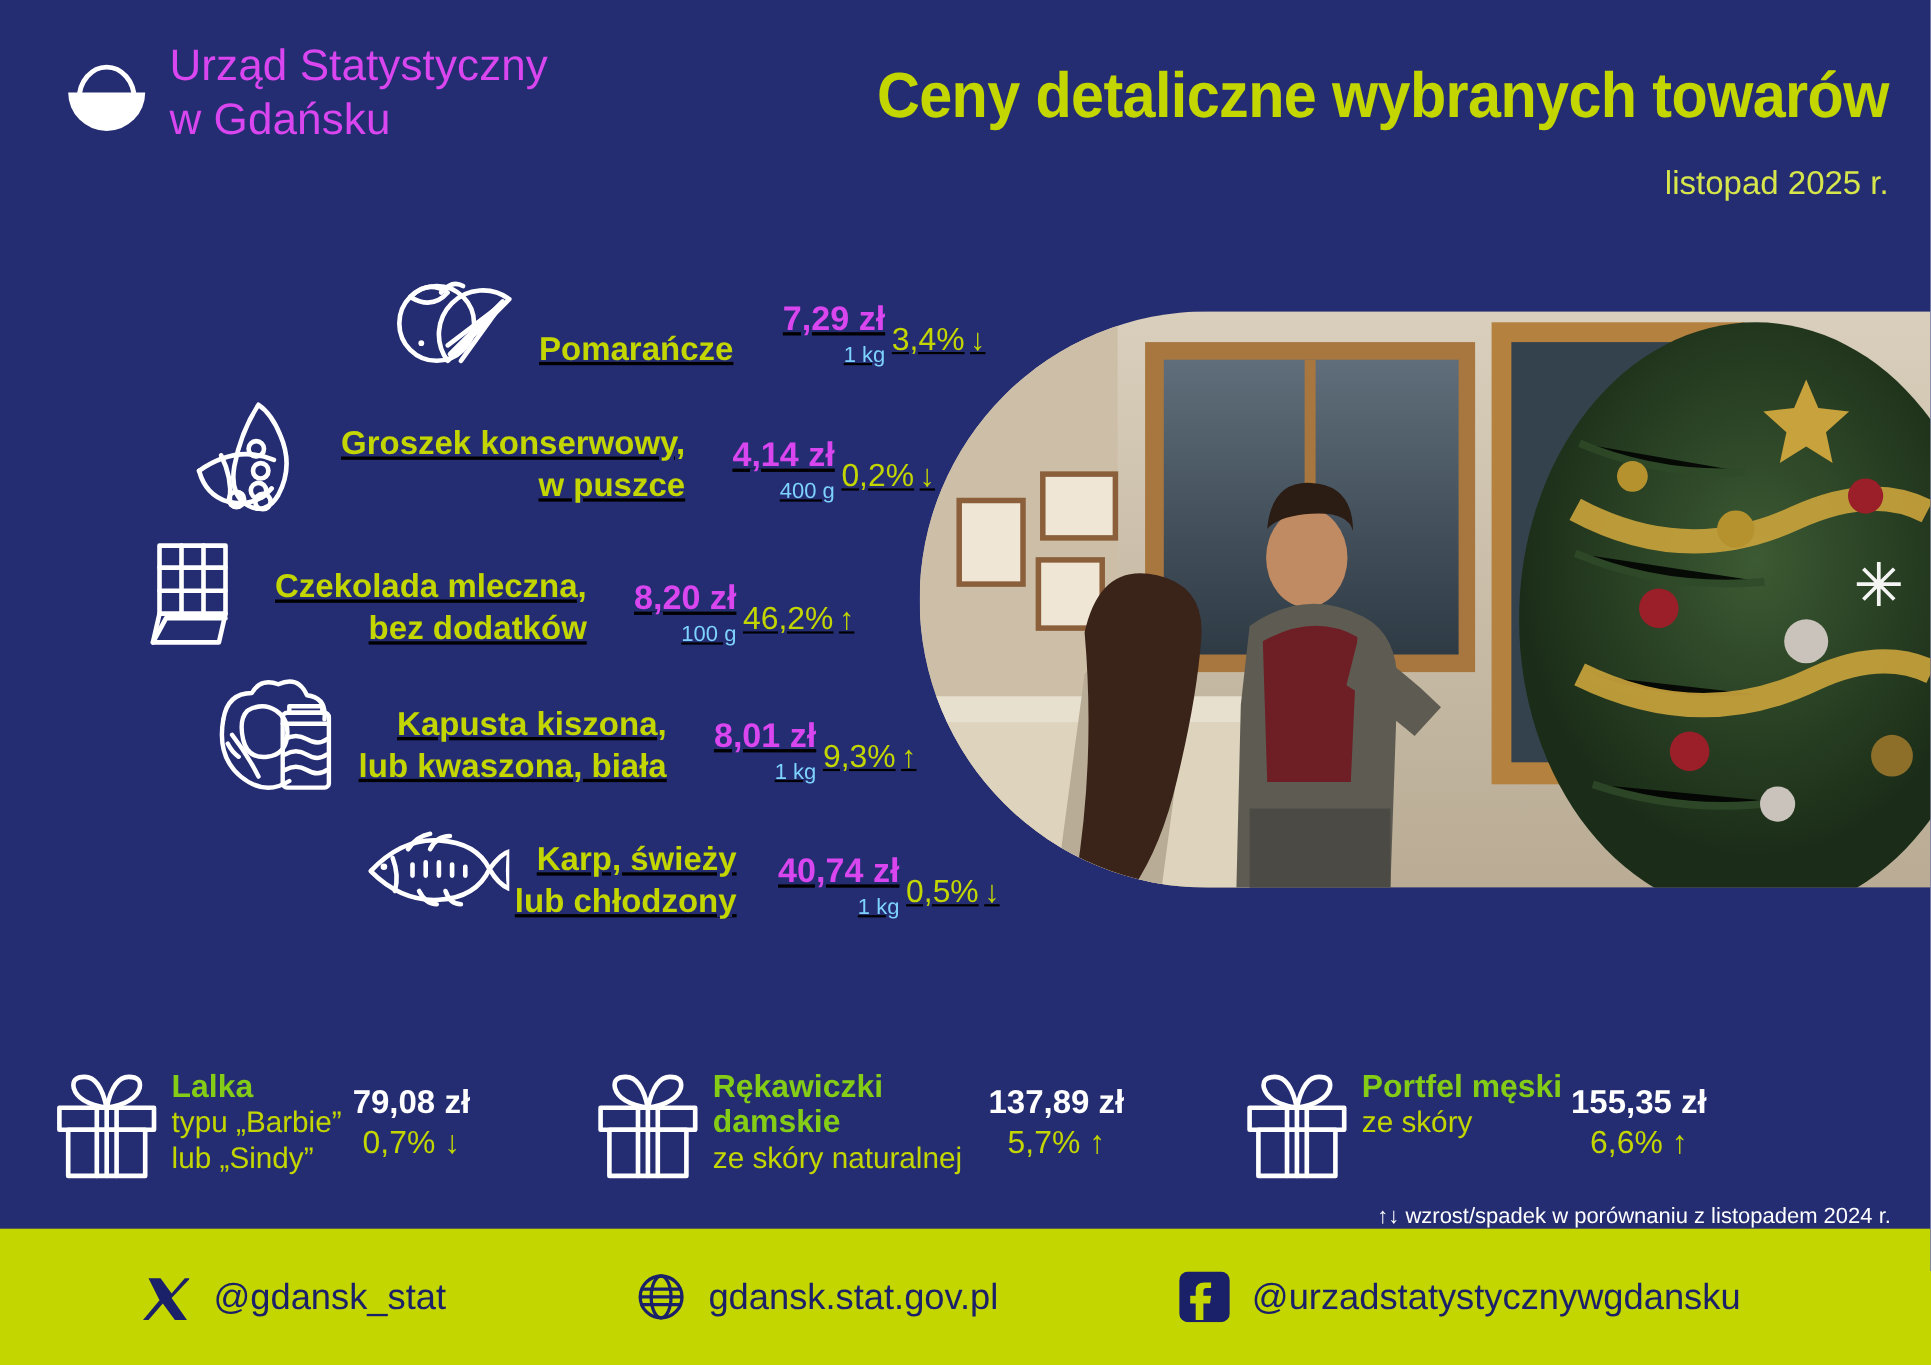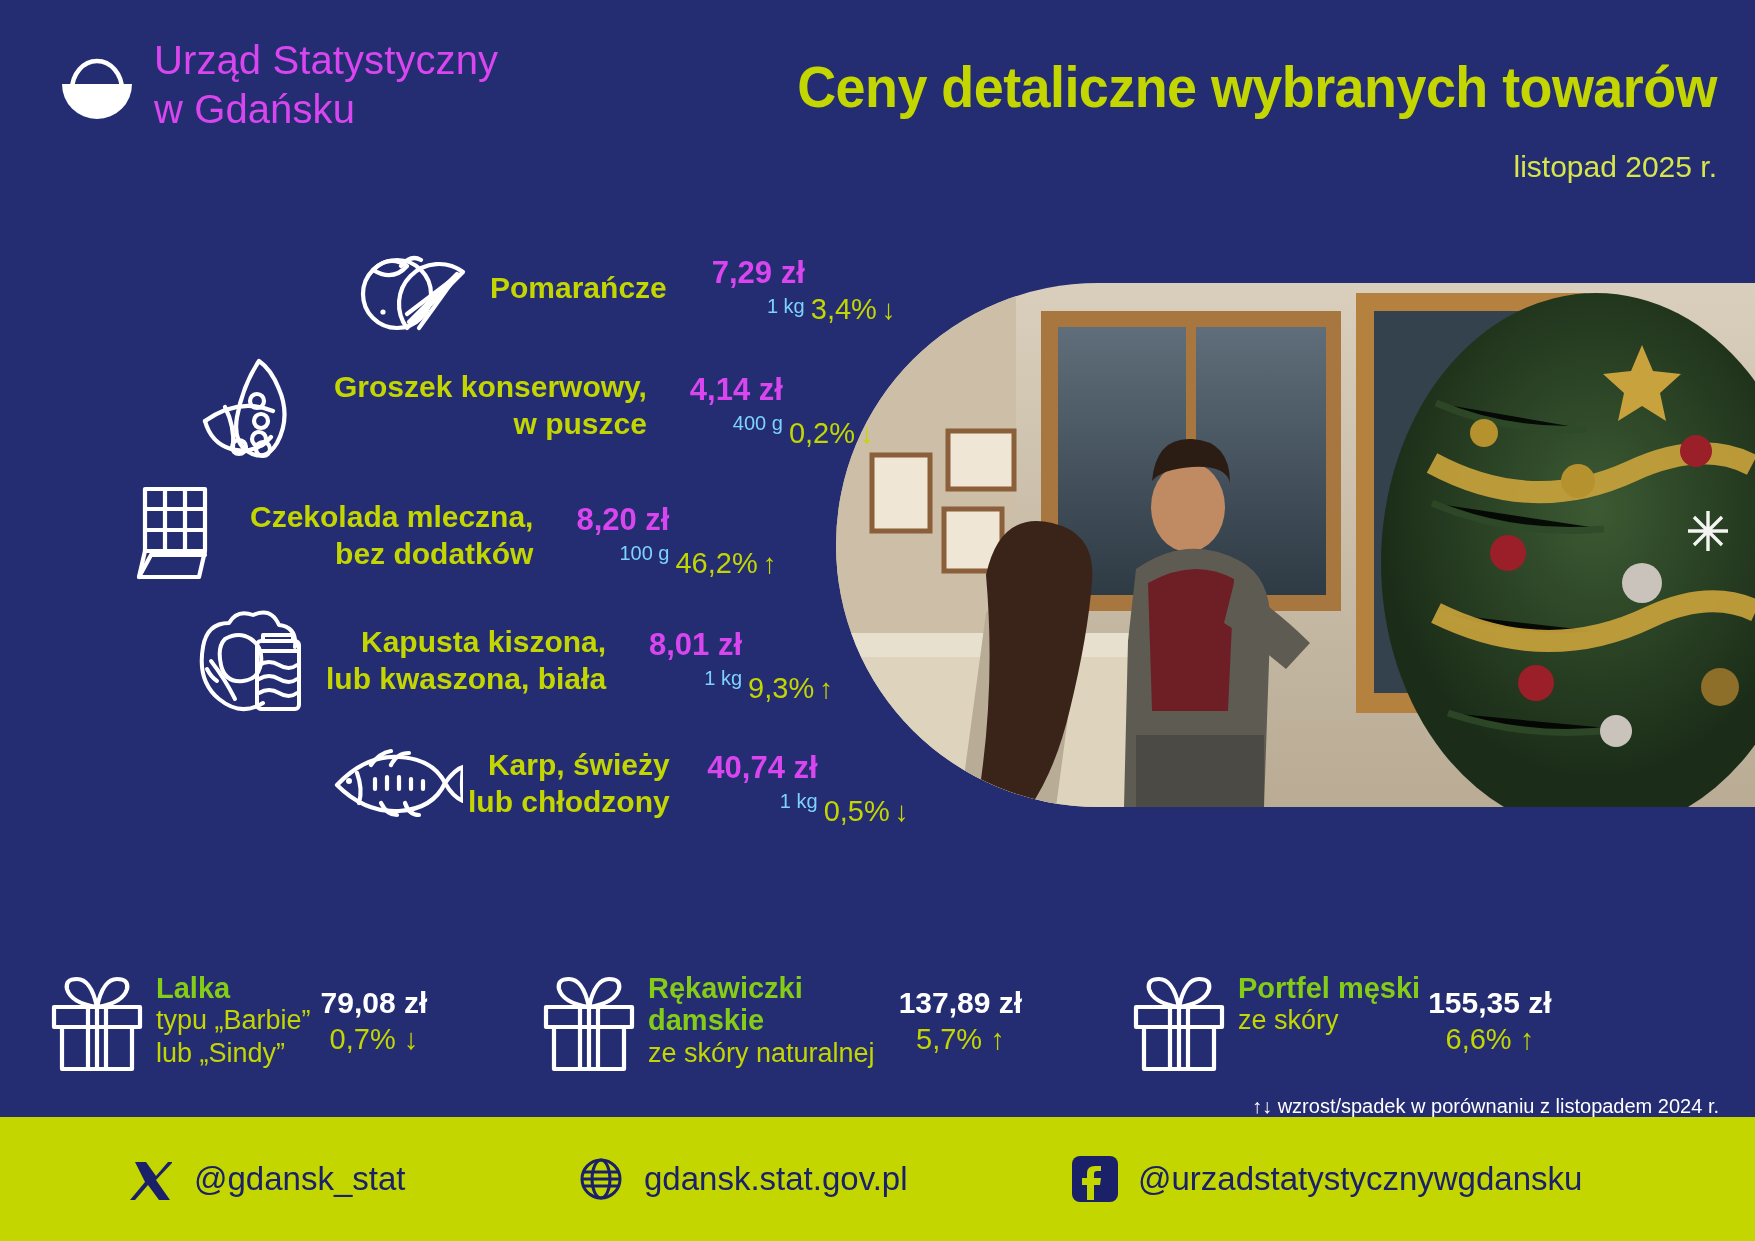--- a/index.html
+++ b/index.html
@@ -58,22 +58,23 @@
     width: 920px; height: 524px;
     border-radius: 262px 0 0 262px;
     overflow: hidden;
   }
   #photo-wrap svg { display: block; width: 100%; height: 100%; }
 
   
   .prow {
     position: absolute;
     display: flex;
-    align-items: center;
+    align-items: flex-end;
     height: 96px;
+    text-decoration: underline;
   }
   .prow .icon-cell {
     width: 150px; height: 96px;
     display: flex; align-items: center; justify-content: center;
     flex: 0 0 150px;
   }
   .prow .icon-cell svg { display: block; }
   .prow .name-cell {
     color: #c3d600;
     font-size: 30px;
@@ -326,21 +327,21 @@
     <div class="name-cell">Pomarańcze</div>
     <div class="price-cell" style="min-width:130px;">
       <div class="price">7,29 zł</div>
       <div class="unit">1 kg</div>
     </div>
     <div class="change-cell">
       <span>3,4%</span><span class="arrow">↓</span>
     </div>
   </div>
 
-  <div class="prow" style="left:184px; top:350px; height:110px;">
+  <div class="prow" style="left:160px; top:350px; height:110px;">
     <div class="icon-cell">
       <svg width="128" height="108" viewBox="0 0 128 108" fill="none" stroke="#ffffff" stroke-width="4.2" stroke-linecap="round" stroke-linejoin="round">
         <path d="M64 10 q-16 24 -22 56 q-4 24 10 34 q18 12 30 -8 q14 -26 2 -54 q-8 -20 -20 -28z"></path>
         <circle cx="62" cy="50" r="7"></circle>
           <circle cx="66" cy="70" r="7"></circle>
           <circle cx="64" cy="88" r="7"></circle>
         <path d="M10 70 q34 -24 68 -10"></path>
         <path d="M10 70 q6 22 26 28 q24 6 40 -12"></path>
         <path d="M30 56 q10 20 8 40"></path>
         <circle cx="44" cy="96" r="7"></circle>

